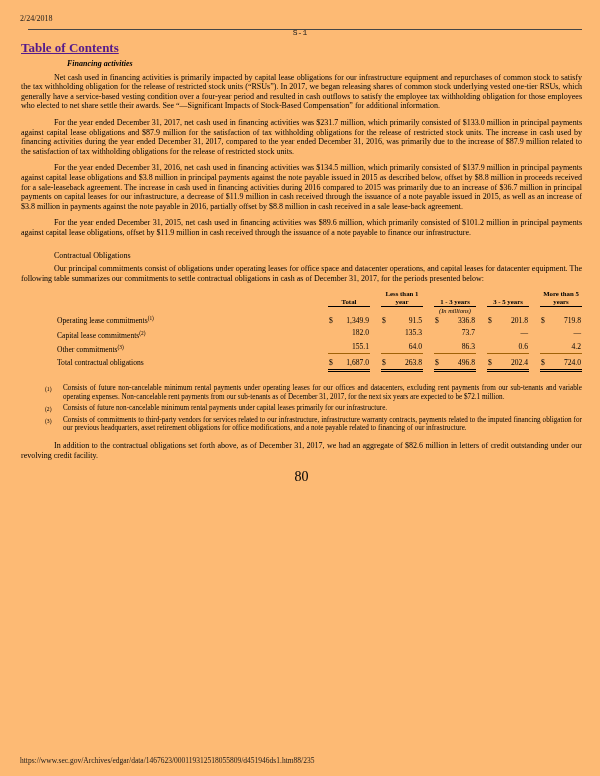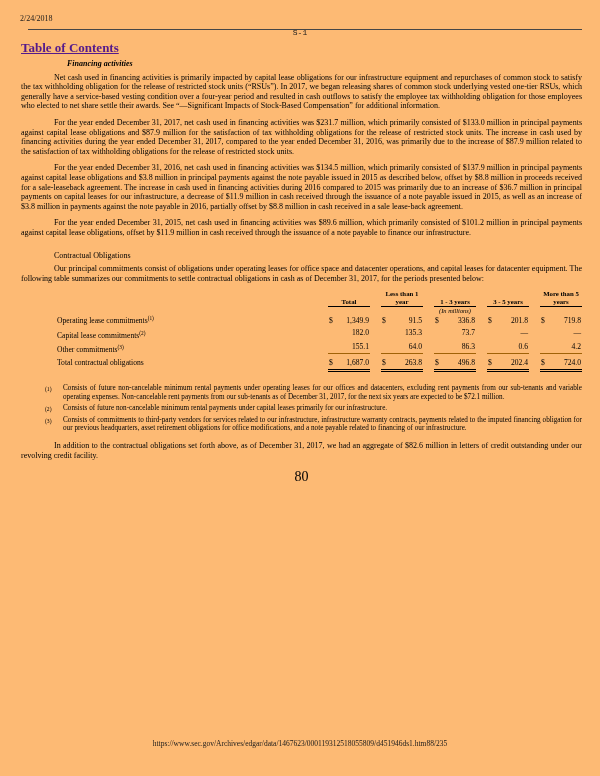--- a/index.html
+++ b/index.html
@@ -11,21 +11,21 @@
     position: relative;
     overflow: hidden;
   }
   .page { position: absolute; inset: 0; background: #fdba74; }
 
   
   .doc-header { position: absolute; top: 14px; left: 20px; right: 20px; font-size: 8px; color: #1a1a1a; }
   .doc-header .hdr-date { position: absolute; left: 0; top: 0; }
   .doc-header .hdr-type { position: absolute; left: 0; right: 0; text-align: center; top: 14px; font-family: Liberation Mono, monospace; }
   .header-rule { position: absolute; top: 29px; left: 28px; right: 18px; border-top: 1px solid #464646; }
-  .doc-footer { position: absolute; bottom: 28px; left: 20px; right: 20px; font-size: 7.5px; color: #1a1a1a; display: flex; justify-content: center; }
+  .doc-footer { position: absolute; bottom: 11px; left: 20px; right: 20px; font-size: 7.5px; color: #1a1a1a; display: flex; justify-content: flex-start; }
 
   .toc-link { position: absolute; top: 40px; left: 21px; font-size: 13px; font-weight: bold; color: #551A8B; text-decoration: underline; cursor: pointer; }
 
   
   .content { position: absolute; top: 59px; left: 21px; width: 561px; font-size: 8px; line-height: 9.6px; text-align: justify; }
   .h-italic { font-weight: bold; font-style: italic; margin-left: 46px; margin-bottom: 4px; text-align: left; }
   .h-bold   { font-weight: normal; margin-left: 33px; margin-bottom: 4px; margin-top: 13px; text-align: left; }
   p.body { text-indent: 33px; margin-bottom: 7px; }
 
   

